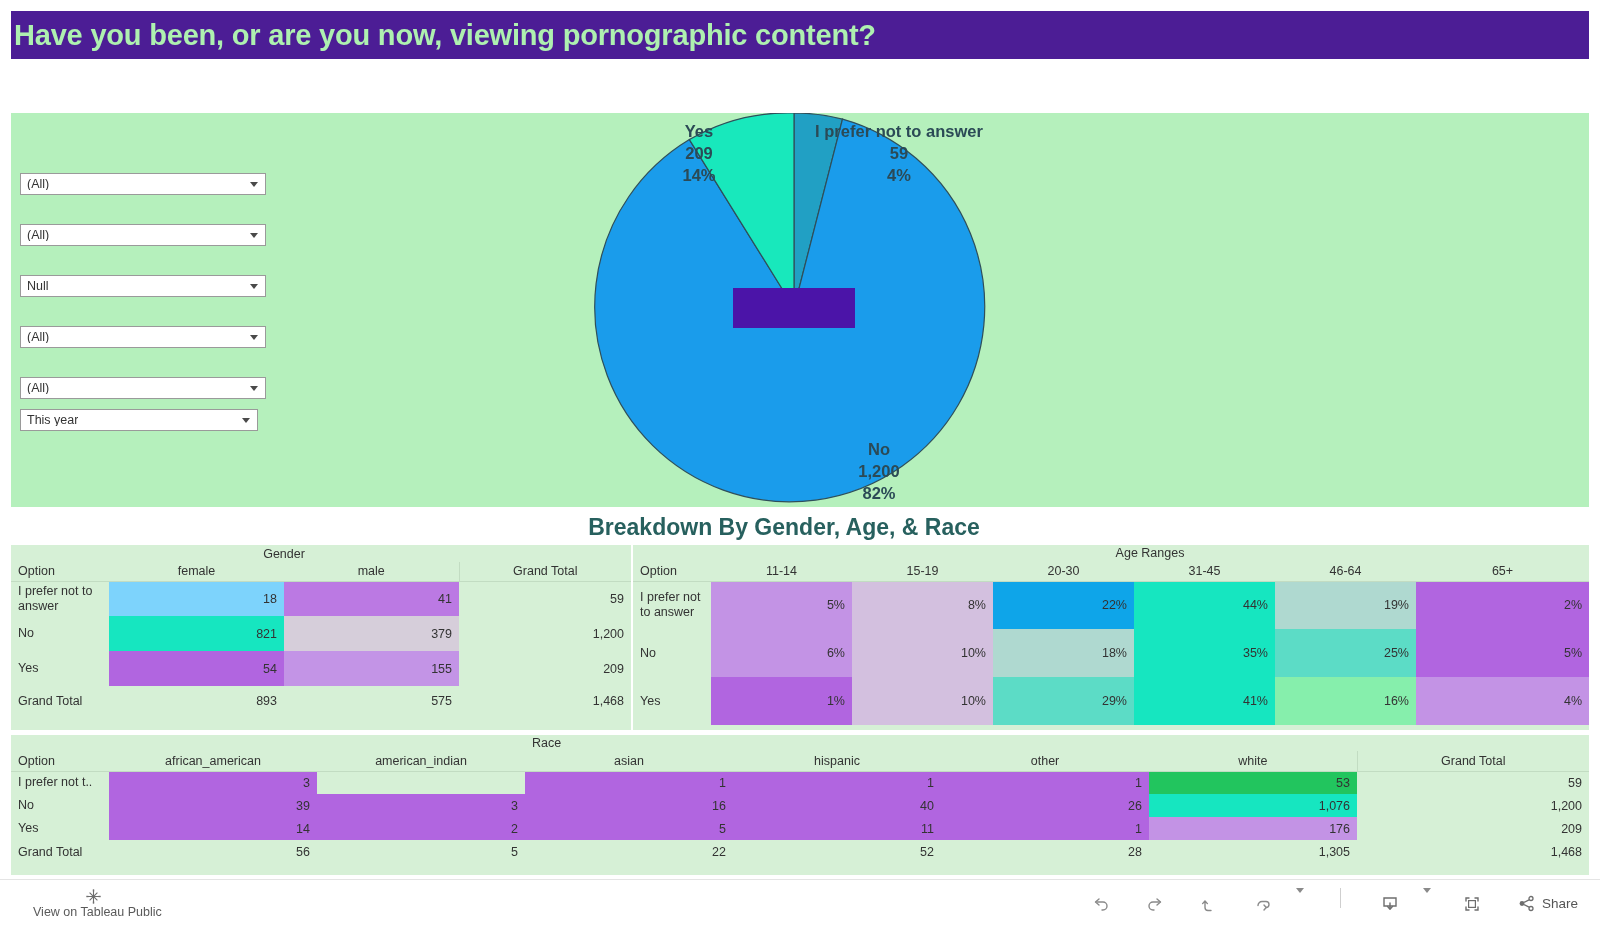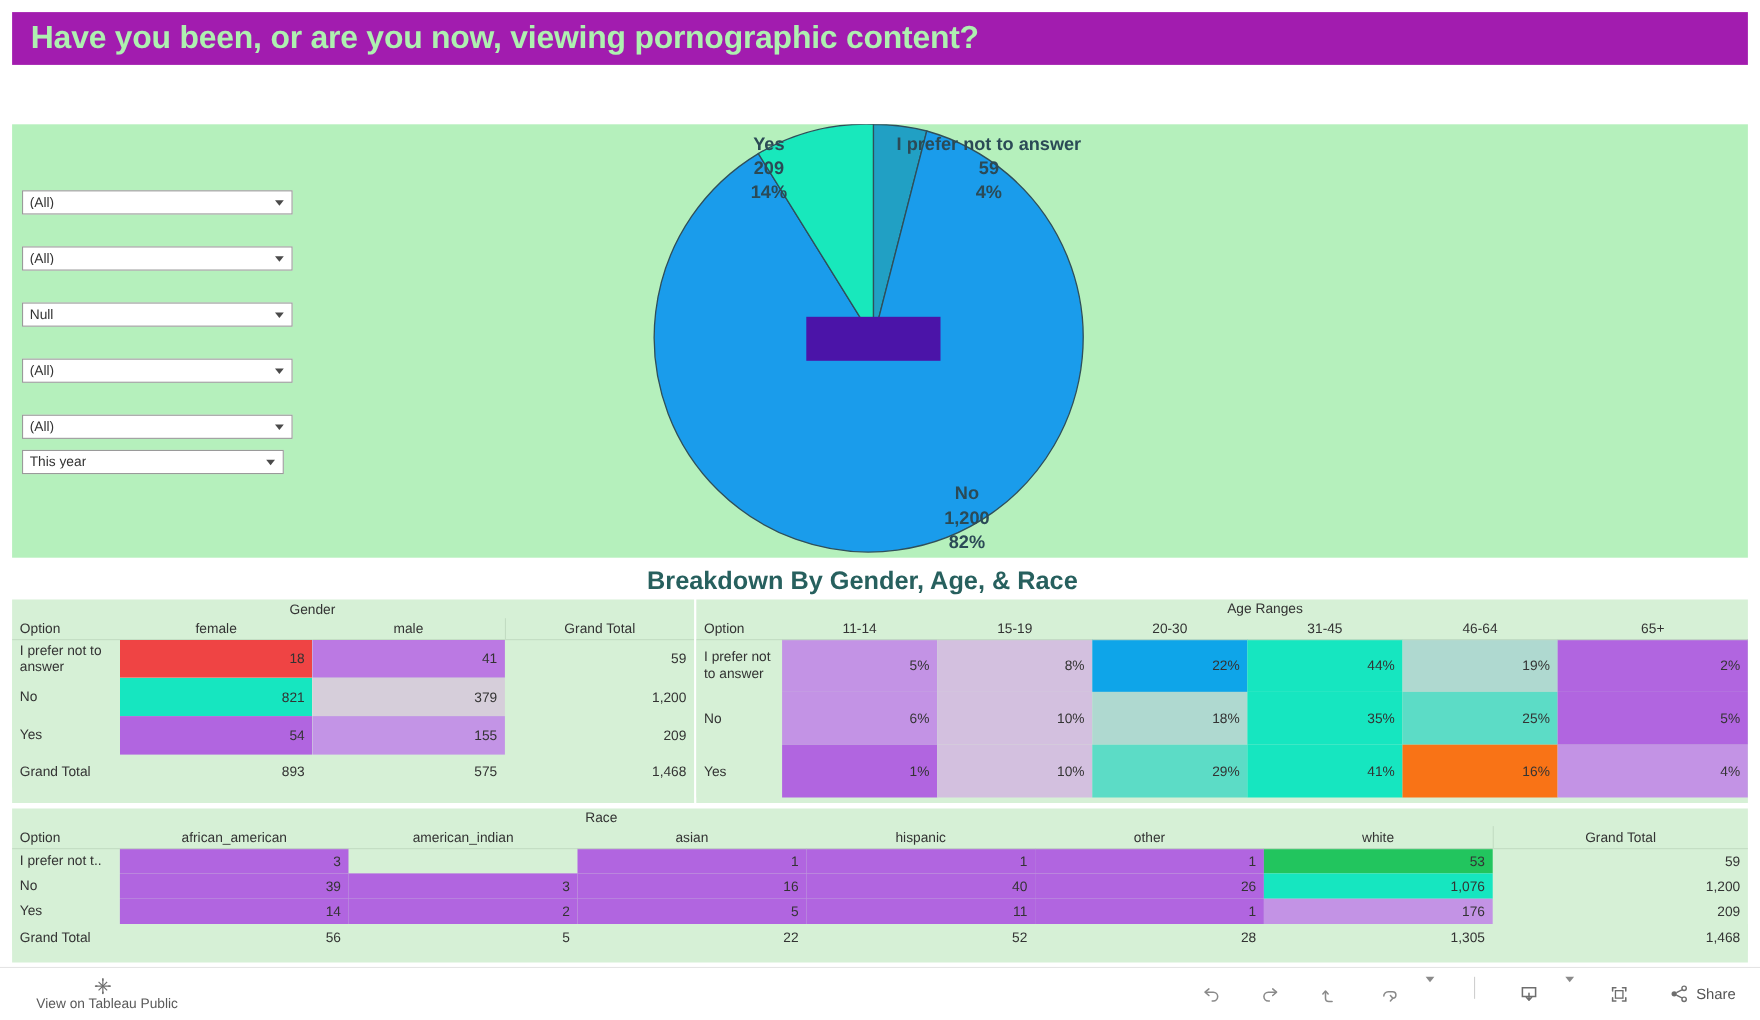--- a/index.html
+++ b/index.html
@@ -9,24 +9,24 @@
     background: #ffffff;
     font-family: "Liberation Sans", sans-serif;
     overflow: hidden;
   }
 
   
   #header-banner {
     position: absolute;
     left: 11px; top: 11px;
     width: 1578px; height: 48px;
-    background: #a21caf;
+    background: #4c1d95;
     display: flex;
     align-items: center;
-    padding-left: 17px;
+    padding-left: 3px;
   }
   #header-title {
     color: #AEF0B0;
     font-size: 29px;
     font-weight: bold;
     letter-spacing: -0.2px;
     white-space: nowrap;
   }
 
   
@@ -328,21 +328,21 @@
       </tr>
       <tr class="hdr-col">
         <td class="col-hdr lefty">Option</td>
         <td class="col-hdr">female</td>
         <td class="col-hdr">male</td>
         <td class="col-hdr sep-left">Grand Total</td>
       </tr>
 
       <tr>
         <td class="opt-cell">I prefer not to answer</td>
-        <td class="num cell-shade" style="background:#ef4444">18</td>
+        <td class="num cell-shade" style="background:#7dd3fc">18</td>
         <td class="num cell-shade" style="background:#BB79E3">41</td>
         <td class="num">59</td>
       </tr>
       <tr>
         <td class="opt-cell">No</td>
         <td class="num cell-shade" style="background:#16E6C0">821</td>
         <td class="num cell-shade" style="background:#D6CEDA">379</td>
         <td class="num">1,200</td>
       </tr>
       <tr>
@@ -405,21 +405,21 @@
         <td class="num" style="background:#16E6C0">35%</td>
         <td class="num" style="background:#5CDCC6">25%</td>
         <td class="num" style="background:#B165E0">5%</td>
       </tr>
       <tr>
         <td class="opt-cell">Yes</td>
         <td class="num" style="background:#B165E0">1%</td>
         <td class="num" style="background:#D3C0DF">10%</td>
         <td class="num" style="background:#5CDCC6">29%</td>
         <td class="num" style="background:#16E6C0">41%</td>
-        <td class="num" style="background:#f97316">16%</td>
+        <td class="num" style="background:#86efac">16%</td>
         <td class="num" style="background:#C393E5">4%</td>
       </tr>
     </tbody>
   </table>
 </div>
 
 <div class="tbl-panel" id="race-panel">
   <table class="viz">
     <colgroup>
       <col style="width:98px">

